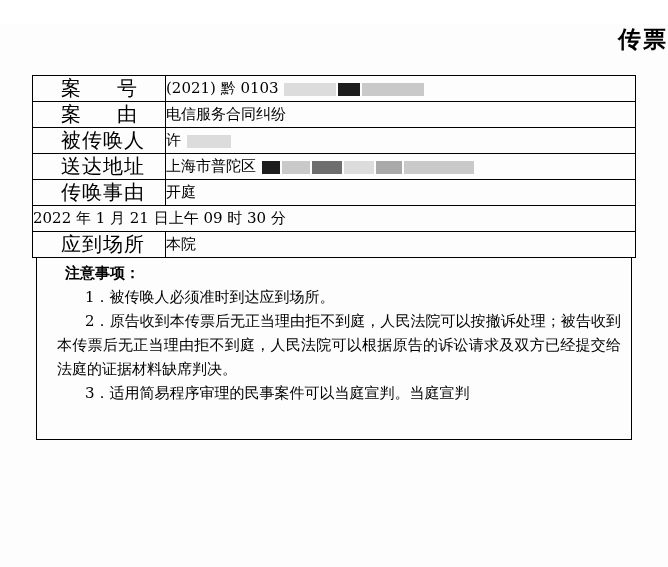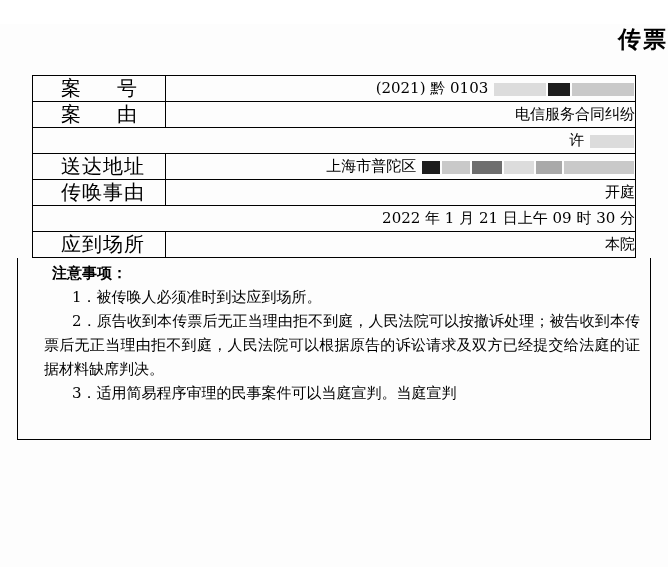--- a/index.html
+++ b/index.html
@@ -59,21 +59,21 @@
     text-align: center;
     font-size: 20px;
     line-height: 25px;
     letter-spacing: 8px;
     padding-left: 8px;
     box-sizing: border-box;
     white-space: nowrap;
   }
   .fvalue {
     flex: 1;
-    text-align: right;
+    text-align: left;
     font-size: 15px;
     line-height: 25px;
     position: relative;
     overflow: hidden;
     white-space: nowrap;
   }
   .fvalue .inner {
     display: inline-block;
     position: relative;
   }
@@ -85,24 +85,24 @@
     height: 13px;
     margin: 0 1px;
   }
   .r-dark { background: #1d1d1d; }
   .r-mid  { background: #6e6e6e; }
   .r-light{ background: #a9a9a9; }
   .r-pale { background: #c9c9c9; }
   .r-faint{ background: #dcdcdc; }
 
   .notes {
-    margin: 0 17px;
+    margin: 0 36px;
     border: 1px solid #000;
     border-top: none;
-    padding: 6px 10px 8px 26px;
+    padding: 6px 10px 8px 20px;
     box-sizing: border-box;
     height: 182px;
     overflow: hidden;
   }
   .notes-title {
     font-size: 15px;
     font-weight: bold;
     margin-left: 8px;
     margin-bottom: 2px;
   }
@@ -132,20 +132,21 @@
         </span>
       </div>
     </div>
 
     <div class="frow">
       <div class="flabel">案　由</div>
       <div class="fvalue">电信服务合同纠纷</div>
     </div>
 
     <div class="frow">
+      <div class="flabel" style="letter-spacing:1px;">被传唤人</div>
       <div class="fvalue">
         <span class="inner">
           <span>许</span>
           <span class="redact r-faint" style="width:44px;"></span>
         </span>
       </div>
     </div>
 
     <div class="frow">
       <div class="flabel" style="letter-spacing:1px;">送达地址</div>

